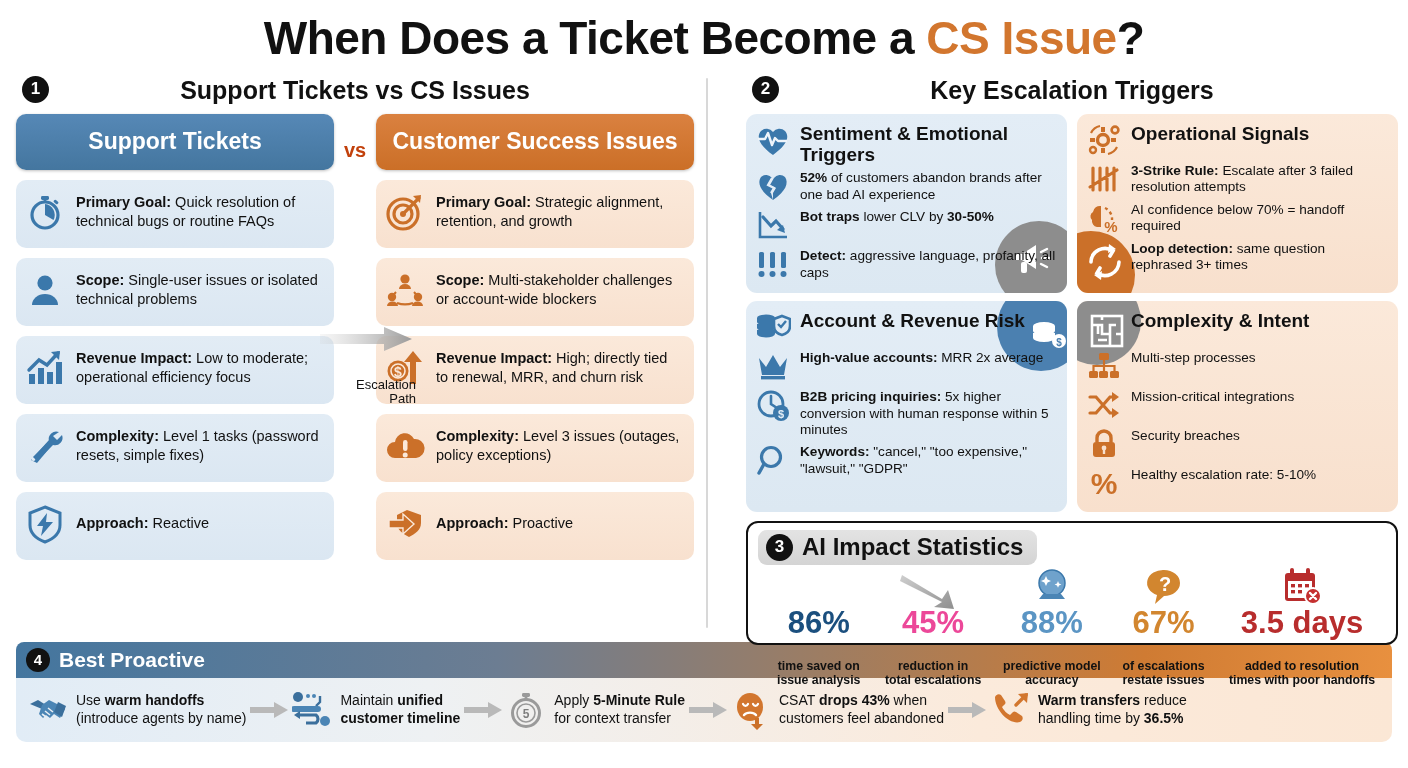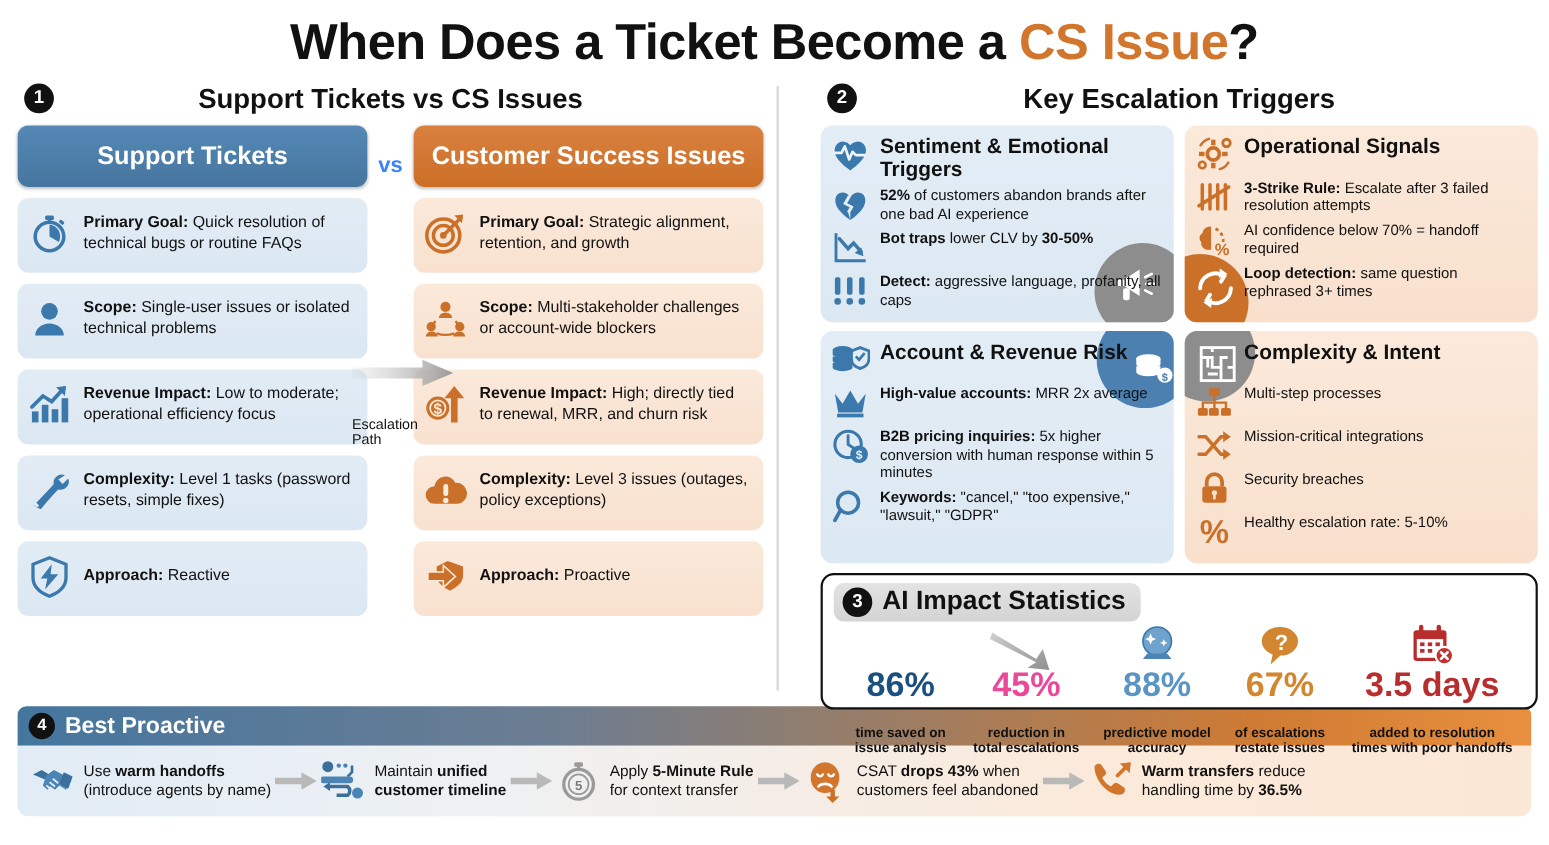--- a/index.html
+++ b/index.html
@@ -40,21 +40,21 @@
     font-size: 17px; font-weight: bold;
     display: flex; align-items: center; justify-content: center;
     position: absolute; left: 6px; top: 2px;
   }
   .sec-title { font-size: 25px; font-weight: bold; color: #111111; }
 
   
   .compare { display: flex; margin-top: 6px; }
   .cmp-col { width: 318px; }
   .vs-gap  { width: 42px; display: flex; align-items: flex-start; justify-content: center; padding-top: 25px; }
-  .vs { font-size: 20px; font-weight: bold; color: #3b82f6; }
+  .vs { font-size: 20px; font-weight: bold; color: #c2410c; }
 
   .cap {
     border-radius: 10px; height: 56px;
     display: flex; align-items: center; justify-content: center;
     color: #ffffff; font-size: 23px; font-weight: bold;
     box-shadow: 0 1px 3px rgba(0,0,0,.25);
   }
   .cap.blue   { background: linear-gradient(180deg,#5688b6 0%, #44769f 100%); }
   .cap.orange { background: linear-gradient(180deg,#da8140 0%, #cb6f27 100%); }
 
@@ -66,21 +66,21 @@
   }
   .cell.blue   { background: linear-gradient(180deg,#e2ecf5 0%, #dbe7f2 100%); }
   .cell.orange { background: linear-gradient(180deg,#fbe9da 0%, #f8e1cf 100%); }
   .cell .ico { flex: 0 0 42px; height: 42px; display: flex; align-items: center; justify-content: center; }
   .cell .txt { font-size: 14.5px; line-height: 1.28; color: #111111; }
   .cell .txt b { font-weight: bold; }
 
   
   .esc {
     position: absolute; left: 304px; top: 252px;
-    width: 96px; text-align: left; z-index: 5;
+    width: 96px; text-align: right; z-index: 5;
   }
   .esc .lbl { font-size: 13px; color: #111111; line-height: 1.15; margin-top: 22px; }
 
   
   .trig { display: flex; gap: 10px; margin-top: 6px; }
   .panel {
     width: 334px; border-radius: 11px; padding: 8px 10px 8px 8px;
     position: relative; overflow: hidden;
   }
   .panel.blue   { background: linear-gradient(180deg,#e3edf6 0%, #dce8f2 100%); }

